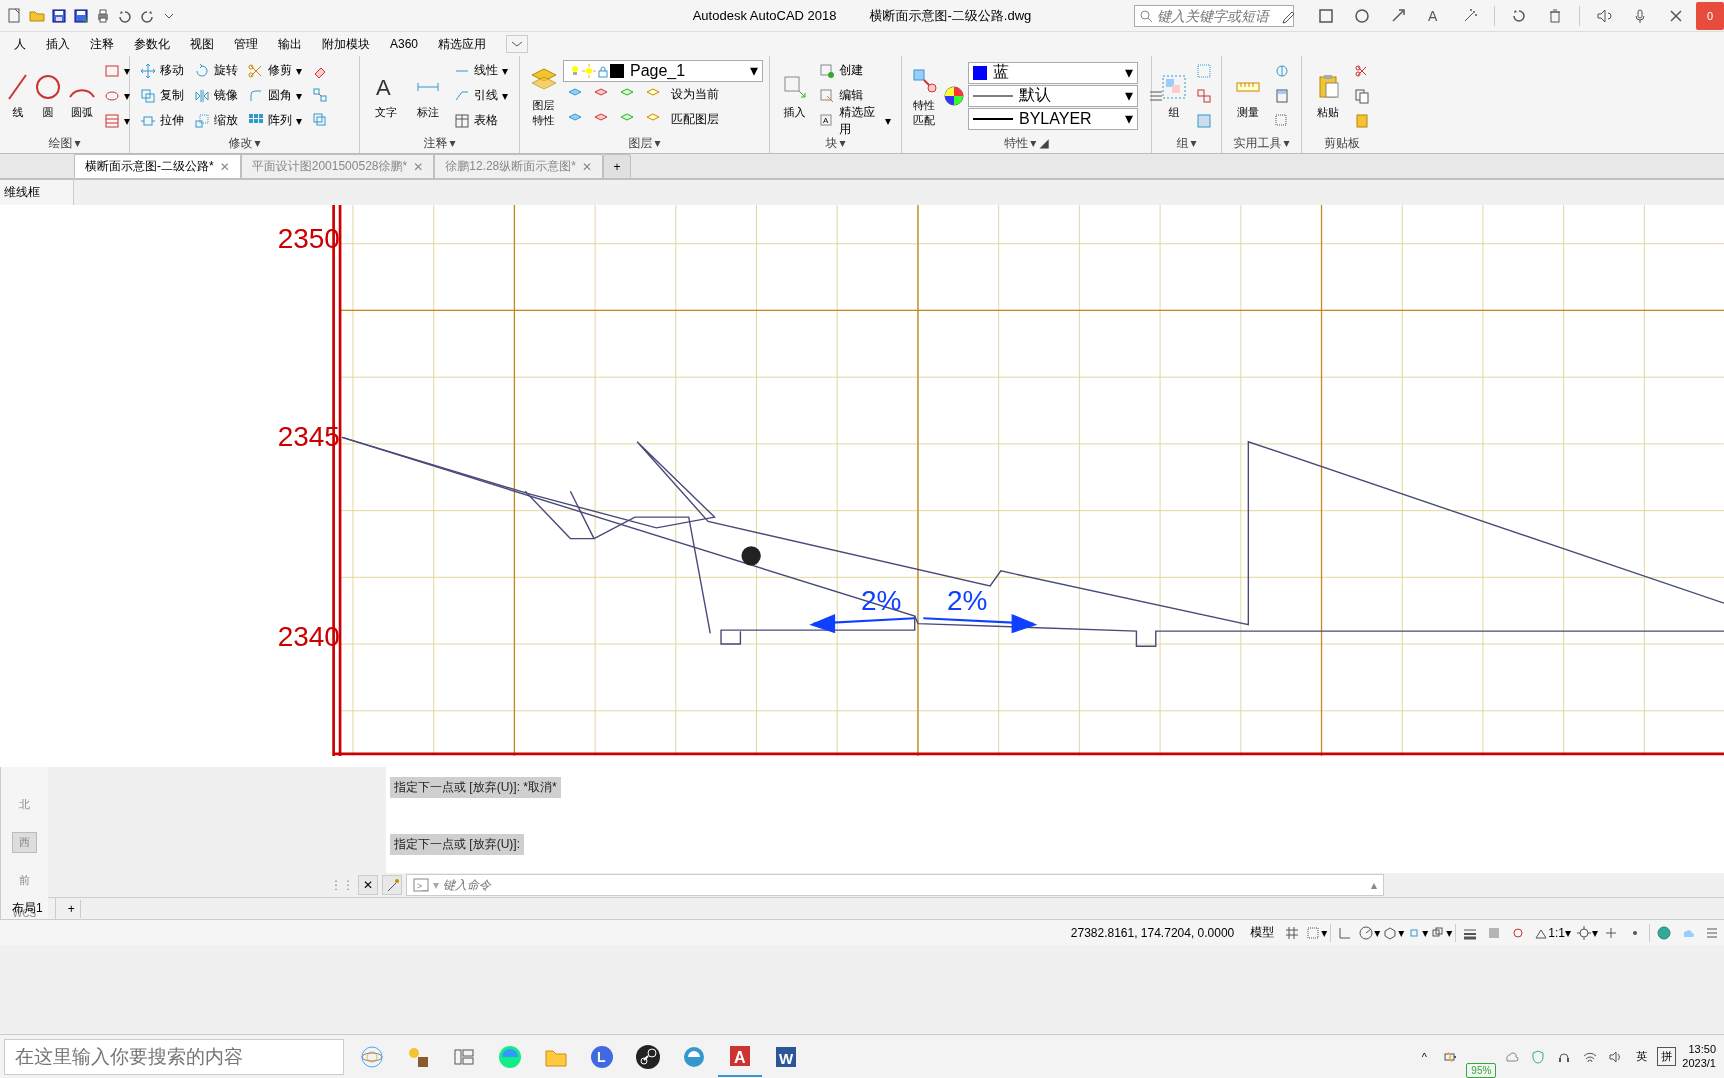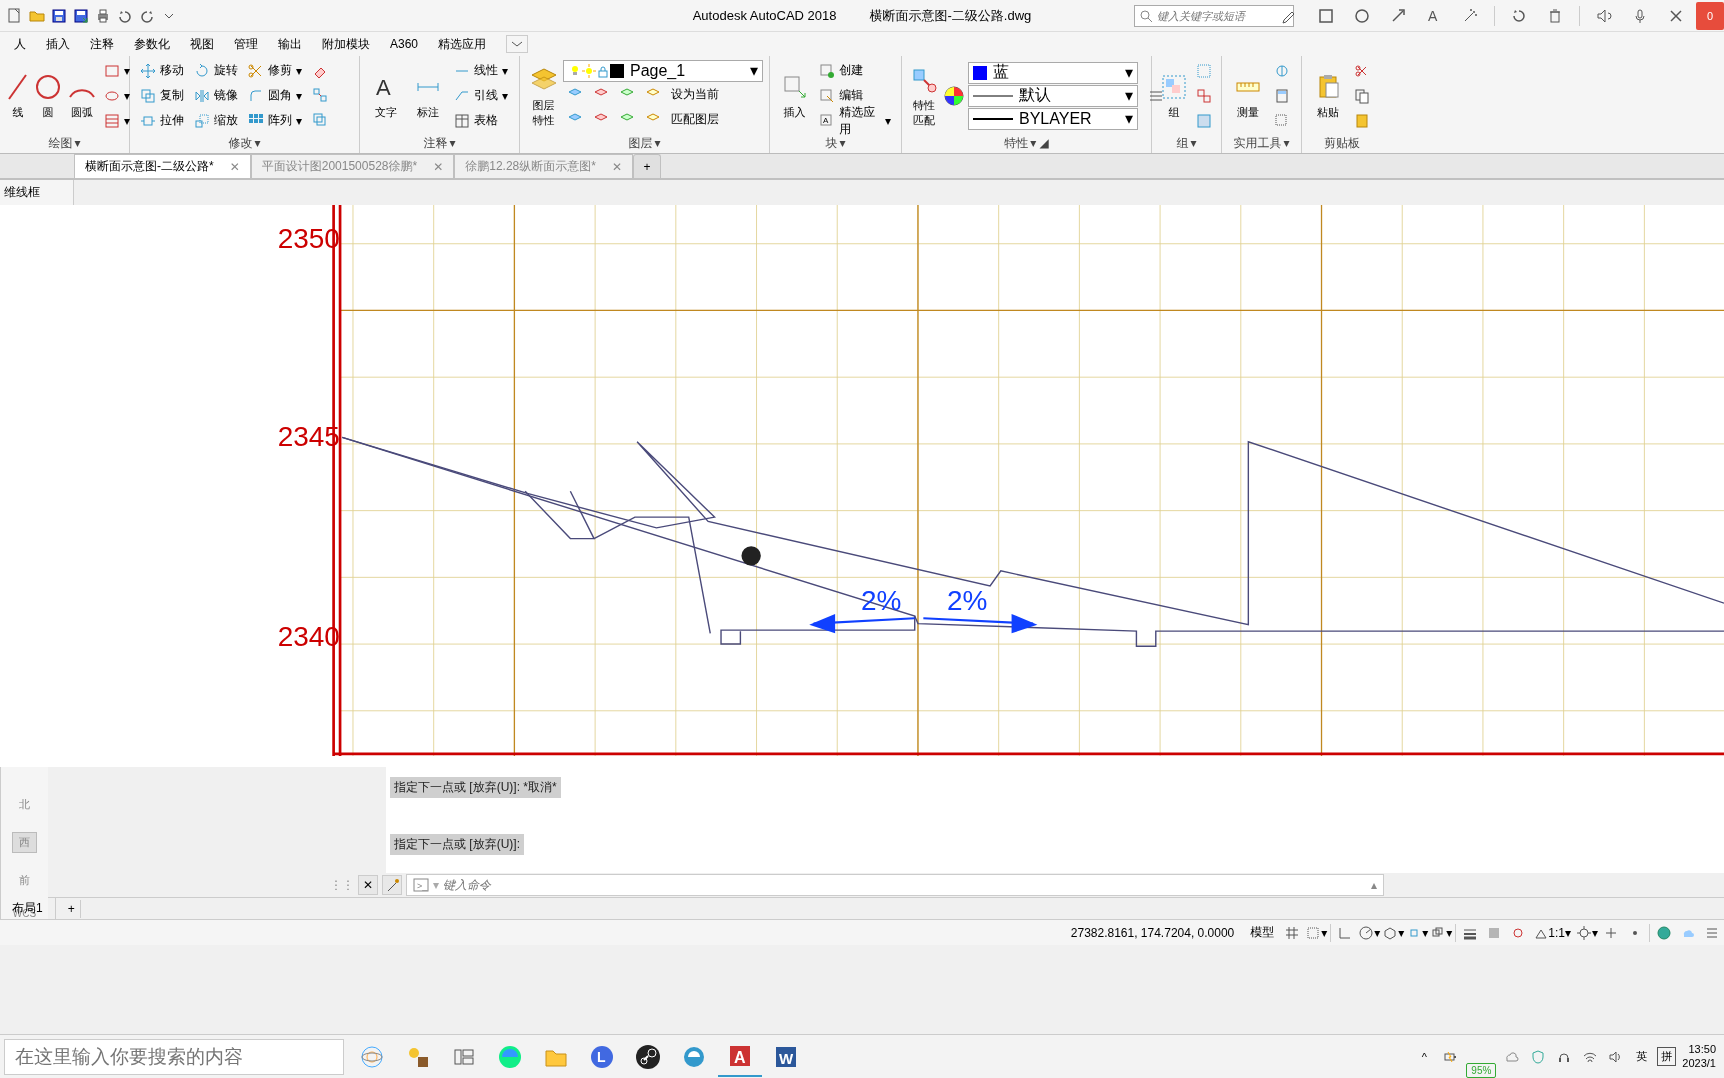--- a/index.html
+++ b/index.html
@@ -5,21 +5,21 @@
 * { margin: 0; padding: 0; box-sizing: border-box; font-family: "Microsoft YaHei", Arial, sans-serif; }
 body { width: 1724px; height: 1078px; overflow: hidden; background: #f0f0f0; font-size: 12px; }
 
 
 .titlebar { height: 32px; background: #f5f5f5; display: flex; align-items: center; border-bottom: 1px solid #ddd; position: relative; }
 .qat { display: flex; gap: 0; padding-left: 4px; }
 .qat .qbtn { width: 22px; height: 22px; display: flex; align-items: center; justify-content: center; cursor: pointer; }
 .title-center { position: absolute; left: 50%; transform: translateX(-50%); display: flex; align-items: center; gap: 33px; font-size: 13px; }
 .search-box { position: absolute; right: 430px; display: flex; align-items: center; border: 1px solid #aaa; background: #fff; height: 22px; width: 160px; }
 .search-box svg { margin: 0 4px; }
-.search-box input { border: none; outline: none; font-size: 11px; width: 120px; font-style: italic; color: #888; }
+.search-box input { border: none; outline: none; font-size: 14px; width: 120px; font-style: italic; color: #888; }
 .titleright { position: absolute; right: 0; display: flex; align-items: center; gap: 4px; }
 .titleright .tbtn { width: 32px; height: 28px; display: flex; align-items: center; justify-content: center; cursor: pointer; }
 .red-badge { background: #e74c3c; color: #fff; width: 28px; height: 28px; display: flex; align-items: center; justify-content: center; border-radius: 2px; font-size: 11px; }
 
 
 .menubar { height: 24px; background: #f5f5f5; display: flex; align-items: center; padding-left: 4px; gap: 0; }
 .menubar .mitem { padding: 2px 10px; cursor: pointer; font-size: 12px; }
 .menubar .mdd { width: 22px; height: 18px; border: 1px solid #ccc; display: flex; align-items: center; justify-content: center; margin-left: 10px; }
 
 
@@ -33,21 +33,21 @@
 .smbtn { display: flex; align-items: center; gap: 4px; height: 24px; padding: 0 4px; cursor: pointer; font-size: 12px; }
 .smbtn .ico { width: 16px; height: 16px; display: flex; align-items: center; justify-content: center; }
 .colgrp { display: flex; flex-direction: column; gap: 1px; }
 .dd { width: 170px; height: 22px; border: 1px solid #aaa; background: #fff; display: flex; align-items: center; padding: 0 4px; font-size: 16px; }
 .dd .sw { width: 14px; height: 14px; margin-right: 6px; }
 .dd-arr { margin-left: auto; }
 .ddwide { width: 200px; }
 
 
 .doctabs { height: 26px; background: #e8e8e8; display: flex; align-items: flex-end; border-bottom: 2px solid #c0c0c0; }
-.dtab { height: 24px; padding: 0 10px; display: flex; align-items: center; gap: 16px; font-size: 12px; border: 1px solid #c0c0c0; border-bottom: none; background: #f0f0f0; cursor: pointer; }
+.dtab { height: 24px; padding: 0 10px; display: flex; align-items: center; gap: 6px; font-size: 12px; border: 1px solid #c0c0c0; border-bottom: none; background: #f0f0f0; cursor: pointer; }
 .dtab.active { background: #fff; }
 .dtab .close { color: #888; cursor: pointer; font-size: 12px; }
 .dtab.new { width: 28px; justify-content: center; background: #e0e0e0; border-radius: 3px 3px 0 0; }
 
 
 .mainrow { display: flex; height: 522px; flex-direction: column; }
 .leftpanel { width: 74px; background: #f5f5f5; border-right: 1px solid #ccc; padding: 4px; font-size: 12px; }
 .canvas { flex: 1; background: #fff; position: relative; }
 .rightpanel { width: 48px; background: #f5f5f5; border-left: 1px solid #ccc; display: flex; flex-direction: column; align-items: center; gap: 20px; padding-top: 30px; font-size: 11px; }
 .rightpanel .nav { color: #888; cursor: pointer; }

